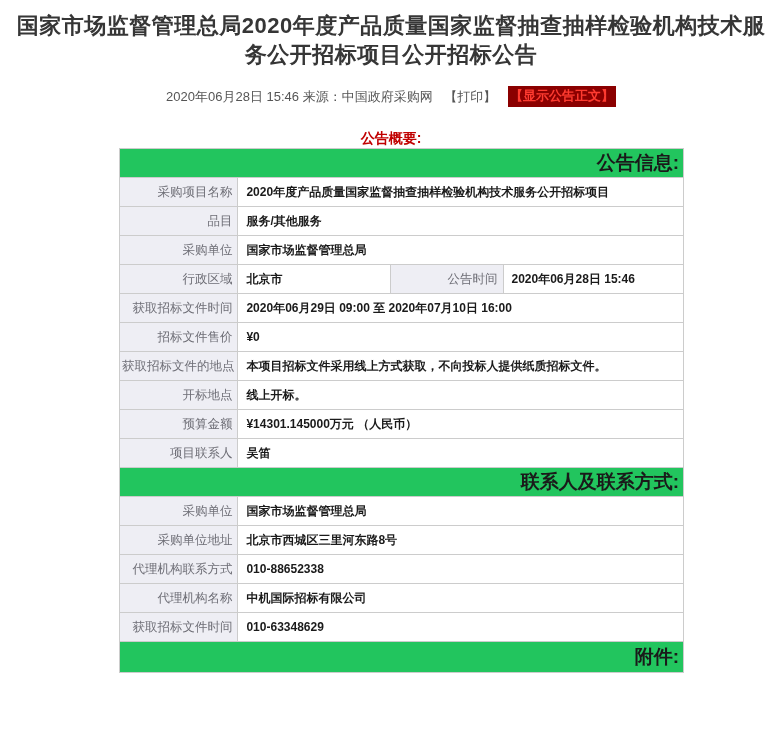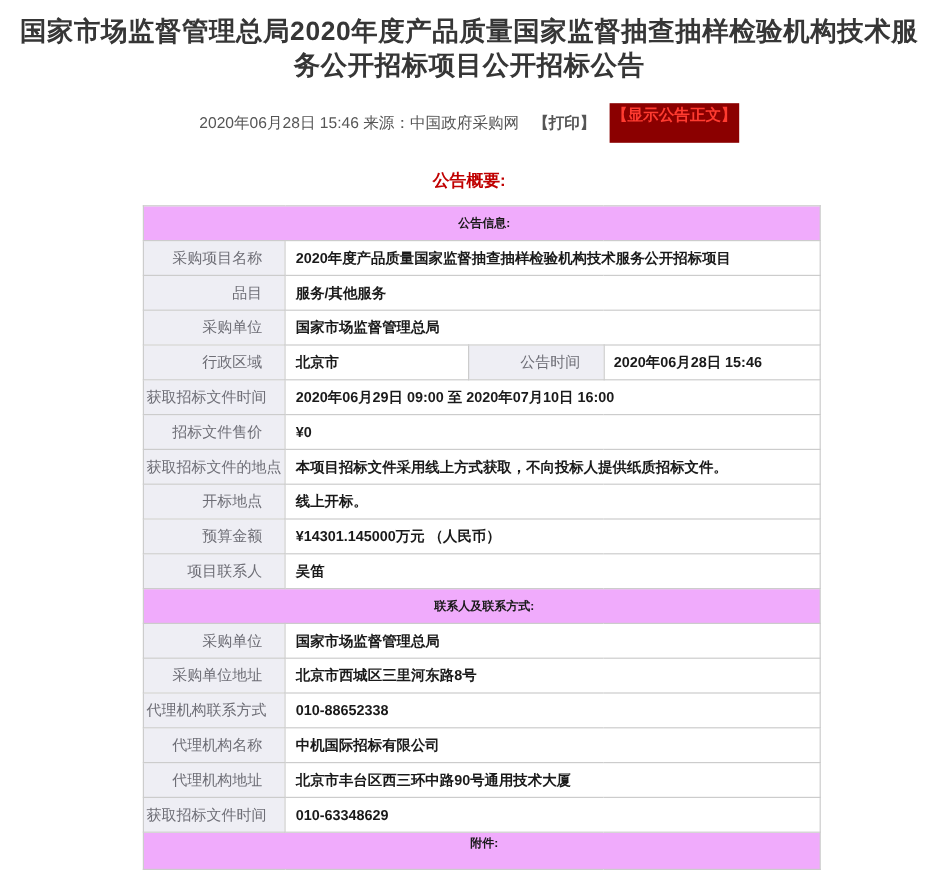--- a/index.html
+++ b/index.html
@@ -22,48 +22,48 @@
   .page-title{
     font-size:22px;font-weight:bold;color:var(--title-color);
     text-align:center;line-height:29px;margin:0;
     padding:11px 6px 0 6px;letter-spacing:0.5px;
   }
   .meta-bar{
     text-align:center;font-size:13px;color:var(--meta-color);
     margin-top:17px;white-space:nowrap;
   }
   .meta-bar span{vertical-align:middle;}
-  .print-link{color:var(--meta-color);text-decoration:none;margin-left:8px;cursor:pointer;font-weight:bold;}
+  .print-link{color:var(--meta-color);text-decoration:none;margin-left:8px;cursor:pointer;}
   .show-original-badge{
     display:inline-block;background:var(--badge-bg);color:var(--badge-text);
-    font-weight:bold;padding:1px 2px 14px 2px;margin-left:8px;cursor:pointer;
+    font-weight:bold;padding:1px 2px 2px 2px;margin-left:8px;cursor:pointer;
   }
   .summary-heading{
     text-align:center;color:var(--accent-red);font-weight:bold;
-    font-size:14px;margin-top:23px;margin-bottom:11px;
+    font-size:14px;margin-top:23px;
   }
   table.announcement{
     border-collapse:collapse;table-layout:fixed;
     margin-left:119px;width:565px;
   }
   table.announcement td{
     border:1px solid var(--border-color);
     height:28px;overflow:hidden;white-space:nowrap;
   }
   td.cell-label{
     background:var(--label-bg);color:var(--label-text);
-    font-size:12.5px;text-align:right;padding:0 19px 0 2px;
+    font-size:12.5px;text-align:right;padding:0 5px 0 2px;
   }
   td.cell-value{
     color:var(--value-text);font-weight:bold;
     font-size:12px;text-align:left;padding:0 4px 0 8px;
   }
   td.cell-section{
     color:var(--value-text);font-weight:bold;
-    font-size:10px;text-align:center;padding:0 4px 0 8px;background:#f0abfc;
+    font-size:19px;text-align:right;padding:0 4px 0 8px;background:#22c55e;
   }
   tr.row-cutoff td{vertical-align:top;padding-top:2px;}
 </style>
 </head>
 <body>
 
 <div class="page">
 
   <h1 class="page-title">国家市场监督管理总局2020年度产品质量国家监督抽查抽样检验机构技术服务公开招标项目公开招标公告</h1>
 
@@ -142,24 +142,20 @@
         </tr>
         <tr>
           <td class="cell-label">代理机构联系方式</td>
           <td class="cell-value" colspan="3">010-88652338</td>
         </tr>
         <tr>
           <td class="cell-label">代理机构名称</td>
           <td class="cell-value" colspan="3">中机国际招标有限公司</td>
         </tr>
         <tr>
-          <td class="cell-label">代理机构地址</td>
-          <td class="cell-value" colspan="3">北京市丰台区西三环中路90号通用技术大厦</td>
-        </tr>
-        <tr>
           <td class="cell-label">获取招标文件时间</td>
           <td class="cell-value" colspan="3">010-63348629</td>
         </tr>
         <tr class="row-cutoff">
           <td class="cell-section" colspan="4">附件:</td>
         </tr>
       </tbody>
   </table>
 
 </div>

